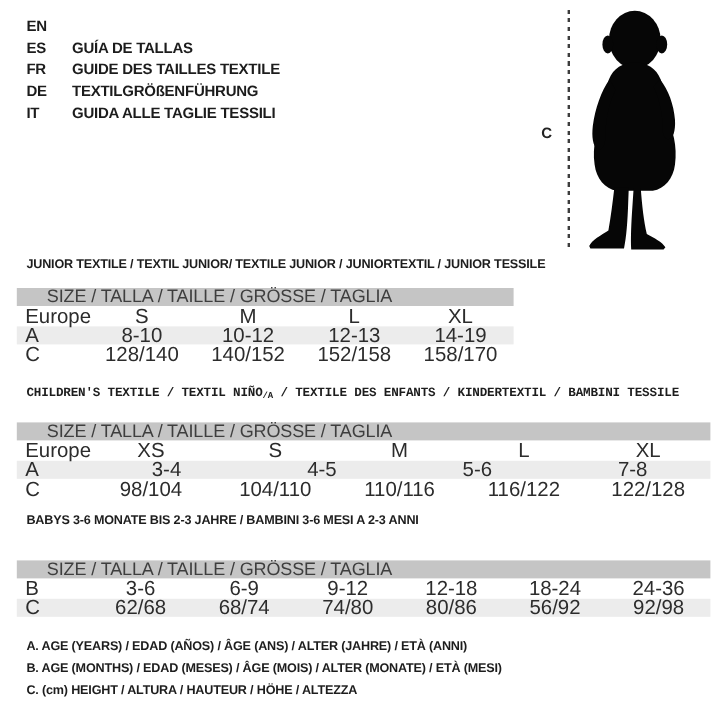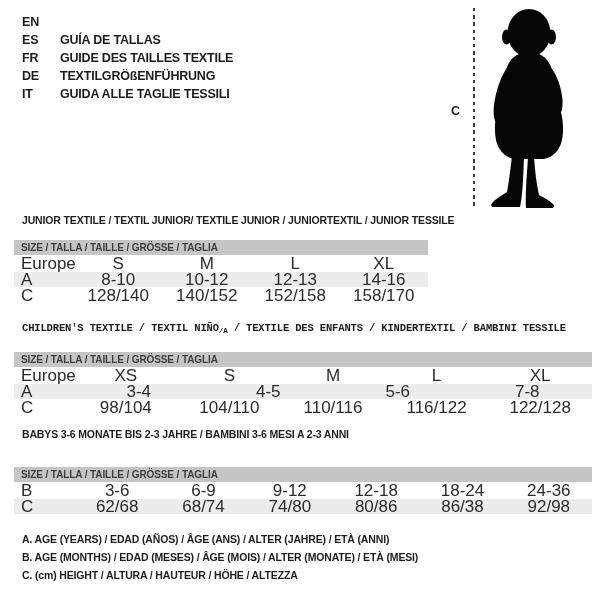--- a/index.html
+++ b/index.html
@@ -27,21 +27,21 @@
   .tt1 { left:22px; top:214px; }
   .tt2 { left:22px; top:322px;font-family:Liberation Mono, monospace; }
   .tt3 { left:22px; top:426px; line-height:17px; }
   .subscript { font-size:7.5px; vertical-align:-2px; }
 
   
   .t1 { left:14px; top:240px; width:414px; }
   .t2 { left:14px; top:352px; width:578px; }
   .t3 { left:14px; top:467px; width:578px; }
   .size-header { height:15px; line-height:15px; background:var(--header_bar,#c5c5c5);
-    padding-left:7px; font-size:10px; color:#3e3e3e; letter-spacing:-0.1px;font-weight:bold; }
+    padding-left:25px; font-size:15px; color:#3e3e3e; letter-spacing:-0.1px; }
   .trow { display:flex; height:15px; line-height:15px; margin-top:1px; font-size:17px; color:#2c2c2c; }
   .trow.shaded { background:var(--row_shade,#ececec); }
   .cl { width:60px; padding-left:7px; }
   .cv { flex:1; text-align:center; }
 
   
   .footnotes { left:22px; top:530px; }
   .fn { height:18px; line-height:18px; font-size:10.5px; font-weight:bold; color:#1d1d1d;
     letter-spacing:-0.15px; white-space:nowrap; }
 </style>
@@ -91,21 +91,21 @@
     <div class="cv">S</div>
     <div class="cv">M</div>
     <div class="cv">L</div>
     <div class="cv">XL</div>
   </div>
   <div class="trow shaded">
     <div class="cl">A</div>
     <div class="cv">8-10</div>
     <div class="cv">10-12</div>
     <div class="cv">12-13</div>
-    <div class="cv">14-16</div>
+    <div class="cv">14-19</div>
   </div>
   <div class="trow">
     <div class="cl">C</div>
     <div class="cv">128/140</div>
     <div class="cv">140/152</div>
     <div class="cv">152/158</div>
     <div class="cv">158/170</div>
   </div>
 </div>
 
@@ -152,21 +152,21 @@
     <div class="cv">12-18</div>
     <div class="cv">18-24</div>
     <div class="cv">24-36</div>
   </div>
   <div class="trow shaded">
     <div class="cl">C</div>
     <div class="cv">62/68</div>
     <div class="cv">68/74</div>
     <div class="cv">74/80</div>
     <div class="cv">80/86</div>
-    <div class="cv">86/38</div>
+    <div class="cv">56/92</div>
     <div class="cv">92/98</div>
   </div>
 </div>
 
 <div class="abs footnotes">
   <div class="fn">A. AGE (YEARS) / EDAD (AÑOS) / ÂGE (ANS) / ALTER (JAHRE) / ETÀ (ANNI)</div>
   <div class="fn">B. AGE (MONTHS) / EDAD (MESES) / ÂGE (MOIS) / ALTER (MONATE) / ETÀ (MESI)</div>
   <div class="fn">C. (cm) HEIGHT / ALTURA / HAUTEUR / HÖHE / ALTEZZA</div>
 </div>
 

